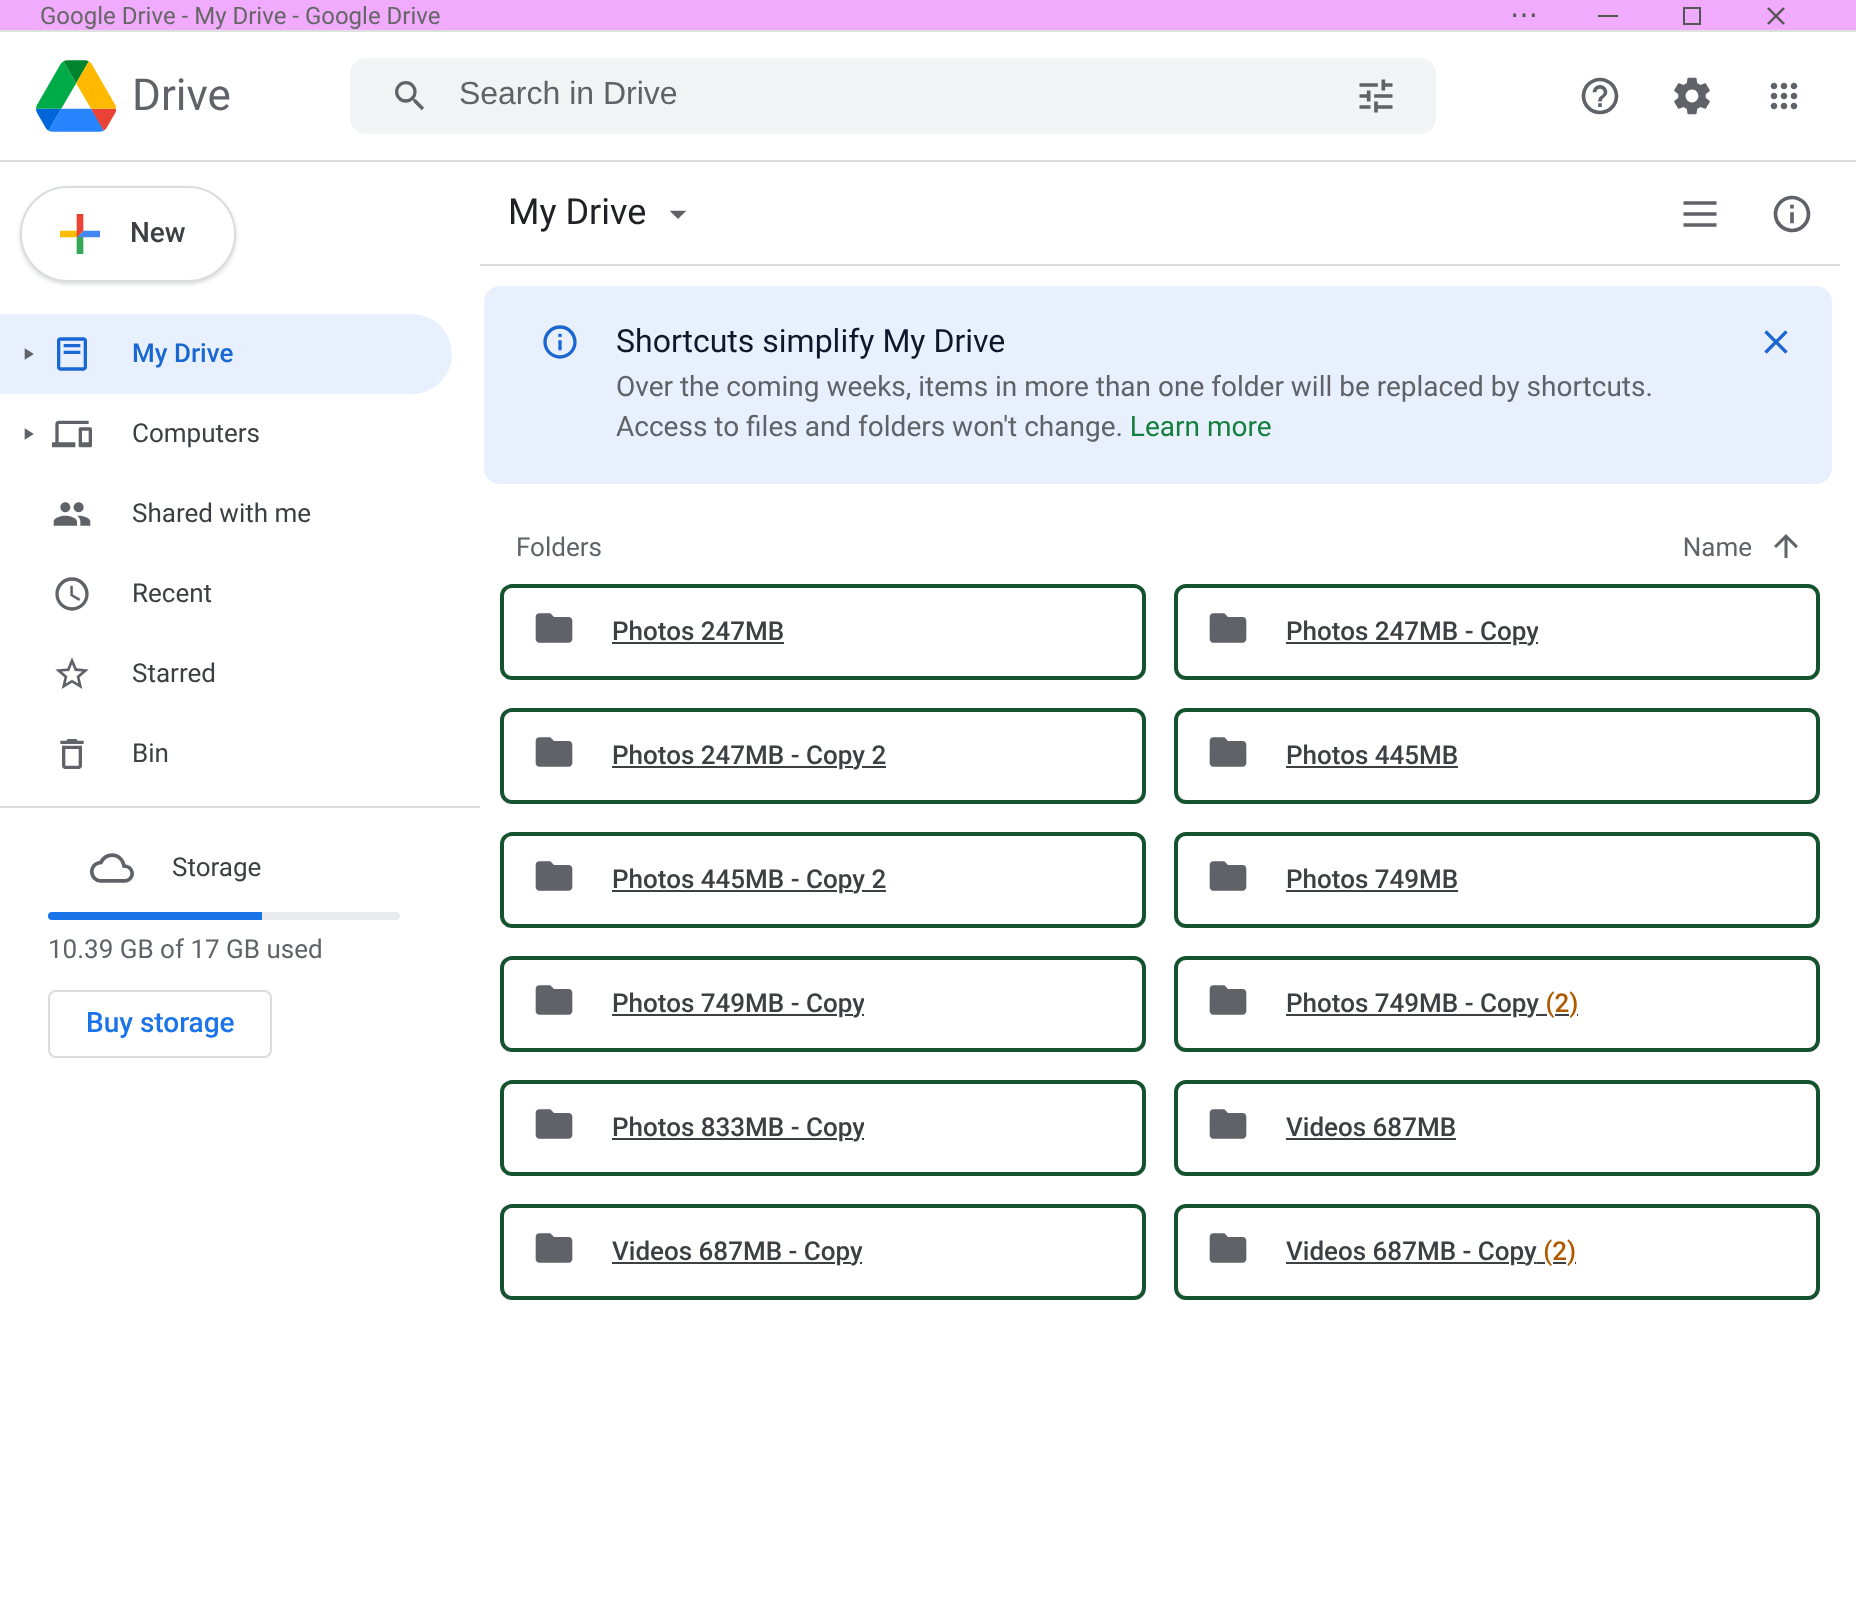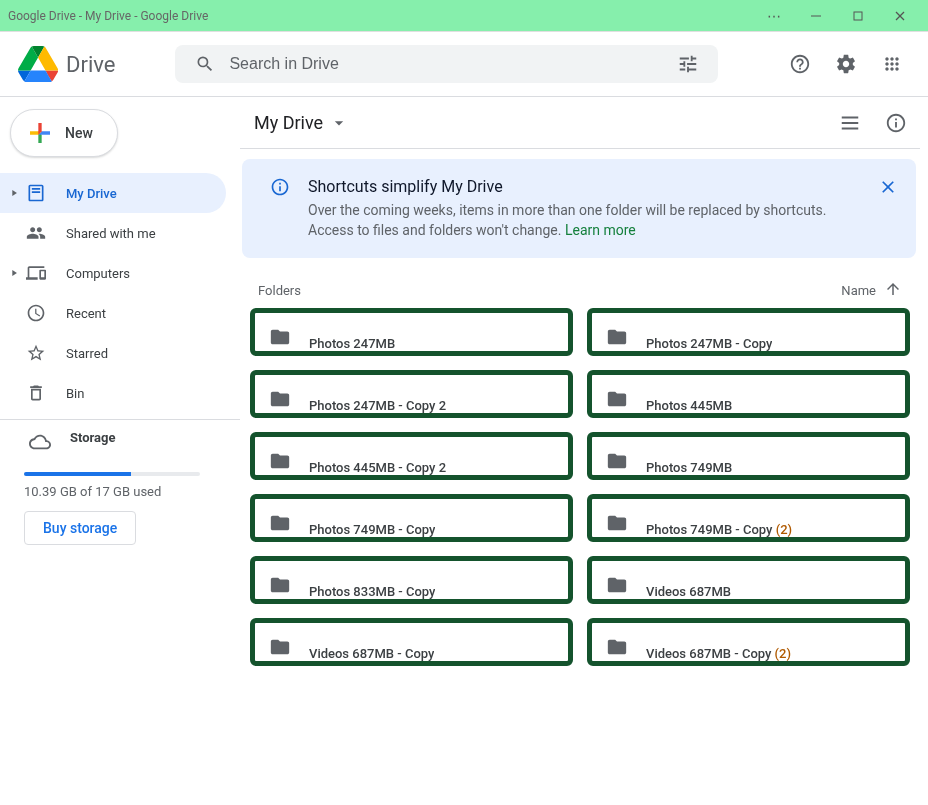--- a/index.html
+++ b/index.html
@@ -1,17 +1,17 @@
 <!DOCTYPE html>
 <html><head>
 <meta charset="utf-8">
 <style>
 * { box-sizing: border-box; margin: 0; padding: 0; }
 body { font-family: Roboto, Arial, sans-serif; font-size: 14px; color: #3c4043; background: #fff; width: 928px; height: 805px; overflow: hidden; }
-.titlebar { height: 32px; background: #86efac; display: flex; align-items: center; padding: 0 8px; color: #666; font-size: 12px; border-bottom: 1px solid #e0e0e0; }
+.titlebar { height: 16px; background: #f0abfc; display: flex; align-items: center; padding: 0 20px; color: #666; font-size: 12px; border-bottom: 1px solid #e0e0e0; }
 .titlebar-title { flex: 1; }
 .titlebar-controls { display: flex; gap: 2px; }
 .titlebar-btn { width: 40px; height: 22px; display: flex; align-items: center; justify-content: center; color: #555; font-size: 14px; cursor: pointer; }
 .titlebar-btn svg { width: 12px; height: 12px; }
 .header { height: 65px; display: flex; align-items: center; padding: 0 16px 0 18px; border-bottom: 1px solid #dadce0; }
 .logo { display: flex; align-items: center; cursor: pointer; }
 .logo svg { width: 40px; height: 40px; }
 .logo-text { font-size: 22px; color: #5f6368; margin-left: 8px; }
 .search-box { flex: 1; max-width: 543px; height: 38px; background: #f1f3f4; border-radius: 8px; margin-left: 60px; display: flex; align-items: center; padding: 0 10px; }
 .search-icon, .filter-icon { width: 40px; height: 40px; display: flex; align-items: center; justify-content: center; color: #5f6368; border-radius: 50%; cursor: pointer; }
@@ -25,42 +25,42 @@
 .new-btn svg { width: 30px; height: 30px; }
 .new-btn span { font-size: 14px; font-weight: 500; color: #3c4043; margin-left: 10px; }
 .nav { list-style: none; margin-top: 4px; }
 .nav-item { display: flex; align-items: center; height: 40px; border-radius: 0 20px 20px 0; margin-right: 14px; padding-left: 8px; cursor: pointer; color: #5f6368; }
 .nav-item.active { background: #e8f0fe; color: #1967d2; }
 .nav-item.active .nav-label { color: #1967d2; font-weight: 500; }
 .nav-caret { width: 12px; display: flex; justify-content: center; color: #5f6368; }
 .nav-icon { width: 24px; height: 24px; margin-left: 4px; display: flex; align-items: center; justify-content: center; }
 .nav-label { font-size: 13px; color: #3c4043; margin-left: 18px; }
 .divider { height: 1px; background: #dadce0; margin: 6px 0 10px 0; }
-.storage-item { display: flex; align-items: flex-start; height: 40px; padding-left: 24px; color: #5f6368; cursor: pointer; font-weight: bold; }
+.storage-item { display: flex; align-items: center; height: 40px; padding-left: 40px; color: #5f6368; cursor: pointer; }
 .storage-item .nav-label { margin-left: 18px; }
 .storage-meter { height: 4px; background: #e8eaed; margin: 2px 40px 8px 24px; border-radius: 4px; overflow: hidden; }
 .storage-fill { height: 100%; background: #1a73e8; }
 .storage-text { font-size: 13px; color: #5f6368; margin-left: 24px; }
 .buy-btn { margin: 12px 0 0 24px; border: 1px solid #dadce0; background: #fff; color: #1a73e8; font: 500 14px Roboto, Arial; padding: 8px 18px; border-radius: 4px; cursor: pointer; }
 .main { flex: 1; display: flex; flex-direction: column; padding: 0 8px 0 0; overflow: hidden; }
 .crumb-row { display: flex; align-items: center; height: 52px; padding-left: 10px; border-bottom: 1px solid #dadce0; }
 .crumb { display: flex; align-items: center; color: #202124; font-size: 18px; cursor: pointer; padding: 4px 4px; }
 .crumb svg { margin-left: 6px; color: #5f6368; }
 .spacer { flex: 1; }
 .view-icons { display: flex; gap: 6px; margin-right: 4px; }
 .info-box { margin: 10px 4px 0 2px; background: #e8f0fe; border-radius: 8px; padding: 18px 48px 18px 66px; position: relative; }
 .info-box .info-i { position: absolute; left: 28px; top: 18px; color: #1967d2; }
 .info-box .close { position: absolute; right: 12px; top: 12px; color: #1967d2; width: 32px; height: 32px; display: flex; align-items: center; justify-content: center; border-radius: 50%; cursor: pointer; }
 .info-title { color: #0f172a; font-size: 16px; font-weight: 400; margin-bottom: 4px; }
 .info-body { color: #5f6368; font-size: 14px; line-height: 20px; }
 .info-body a { color: #15803d; text-decoration: none; cursor: pointer; }
 .section-row { display: flex; align-items: flex-end; margin: 22px 18px 10px 18px; font-size: 13px; color: #5f6368; }
 .sort-arrow { margin-left: 8px; color: #5f6368; display: flex; cursor: pointer; }
 .folder-grid { display: grid; grid-template-columns: 1fr 1fr; gap: 14px; padding: 0 10px; }
-.folder-card { border: 5px solid #14532d; border-radius: 6px; height: 48px; display: flex; align-items: flex-end; padding: 0 14px; cursor: pointer; background: #fff; }
+.folder-card { border: 2px solid #14532d; border-radius: 6px; height: 48px; display: flex; align-items: center; padding: 0 14px; cursor: pointer; background: #fff; text-decoration: underline; }
 .folder-card svg { color: #5f6368; flex-shrink: 0; }
 .folder-name { font-size: 13px; color: #3c4043; font-weight: 500; margin-left: 18px; white-space: nowrap; overflow: hidden; text-overflow: ellipsis; }
 .paren { color: #b05a00; }
 </style>
 </head>
 <body>
 
 <div class="titlebar">
   <span class="titlebar-title">Google Drive - My Drive - Google Drive</span>
   <div class="titlebar-controls">
@@ -149,40 +149,40 @@
             </svg>
           </span>
           <span class="nav-icon">
             <svg width="20" height="20" viewBox="0 0 24 24" fill="currentColor">
               <path d="M19 2H5c-1.1 0-2 .9-2 2v16c0 1.1.9 2 2 2h14c1.1 0 2-.9 2-2V4c0-1.1-.9-2-2-2zm0 18H5V4h14v16zM7 6h10v2H7zm0 4h10v2H7z"></path>
             </svg>
           </span>
           <span class="nav-label">My Drive</span>
         </li>
         <li class="nav-item">
-          <span class="nav-caret"></span>
-          <span class="nav-icon">
-            <svg width="20" height="20" viewBox="0 0 24 24" fill="currentColor">
-              <path d="M16 11c1.66 0 2.99-1.34 2.99-3S17.66 5 16 5s-3 1.34-3 3 1.34 3 3 3zm-8 0c1.66 0 2.99-1.34 2.99-3S9.66 5 8 5 5 6.34 5 8s1.34 3 3 3zm0 2c-2.33 0-7 1.17-7 3.5V19h14v-2.5c0-2.33-4.67-3.5-7-3.5zm8 0c-.29 0-.62.02-.97.05 1.16.84 1.97 1.97 1.97 3.45V19h6v-2.5c0-2.33-4.67-3.5-7-3.5z"></path>
-            </svg>
-          </span>
-          <span class="nav-label">Shared with me</span>
-        </li>
-        <li class="nav-item">
           <span class="nav-caret">
             <svg width="10" height="10" viewBox="0 0 24 24" fill="currentColor">
               <path d="M8 5v14l11-7z"></path>
             </svg>
           </span>
           <span class="nav-icon">
             <svg width="20" height="20" viewBox="0 0 24 24" fill="currentColor">
               <path d="M4 6h18V4H4c-1.1 0-2 .9-2 2v11H0v3h14v-3H4V6zm19 2h-6c-.55 0-1 .45-1 1v10c0 .55.45 1 1 1h6c.55 0 1-.45 1-1V9c0-.55-.45-1-1-1zm-1 9h-4v-7h4v7z"></path>
             </svg>
           </span>
           <span class="nav-label">Computers</span>
+        </li>
+        <li class="nav-item">
+          <span class="nav-caret"></span>
+          <span class="nav-icon">
+            <svg width="20" height="20" viewBox="0 0 24 24" fill="currentColor">
+              <path d="M16 11c1.66 0 2.99-1.34 2.99-3S17.66 5 16 5s-3 1.34-3 3 1.34 3 3 3zm-8 0c1.66 0 2.99-1.34 2.99-3S9.66 5 8 5 5 6.34 5 8s1.34 3 3 3zm0 2c-2.33 0-7 1.17-7 3.5V19h14v-2.5c0-2.33-4.67-3.5-7-3.5zm8 0c-.29 0-.62.02-.97.05 1.16.84 1.97 1.97 1.97 3.45V19h6v-2.5c0-2.33-4.67-3.5-7-3.5z"></path>
+            </svg>
+          </span>
+          <span class="nav-label">Shared with me</span>
         </li>
         <li class="nav-item">
           <span class="nav-caret"></span>
           <span class="nav-icon">
             <svg width="20" height="20" viewBox="0 0 24 24" fill="currentColor">
               <path d="M11.99 2C6.47 2 2 6.48 2 12s4.47 10 9.99 10C17.52 22 22 17.52 22 12S17.52 2 11.99 2zM12 20c-4.42 0-8-3.58-8-8s3.58-8 8-8 8 3.58 8 8-3.58 8-8 8zm.5-13H11v6l5.25 3.15.75-1.23-4.5-2.67z"></path>
             </svg>
           </span>
           <span class="nav-label">Recent</span>
         </li>

